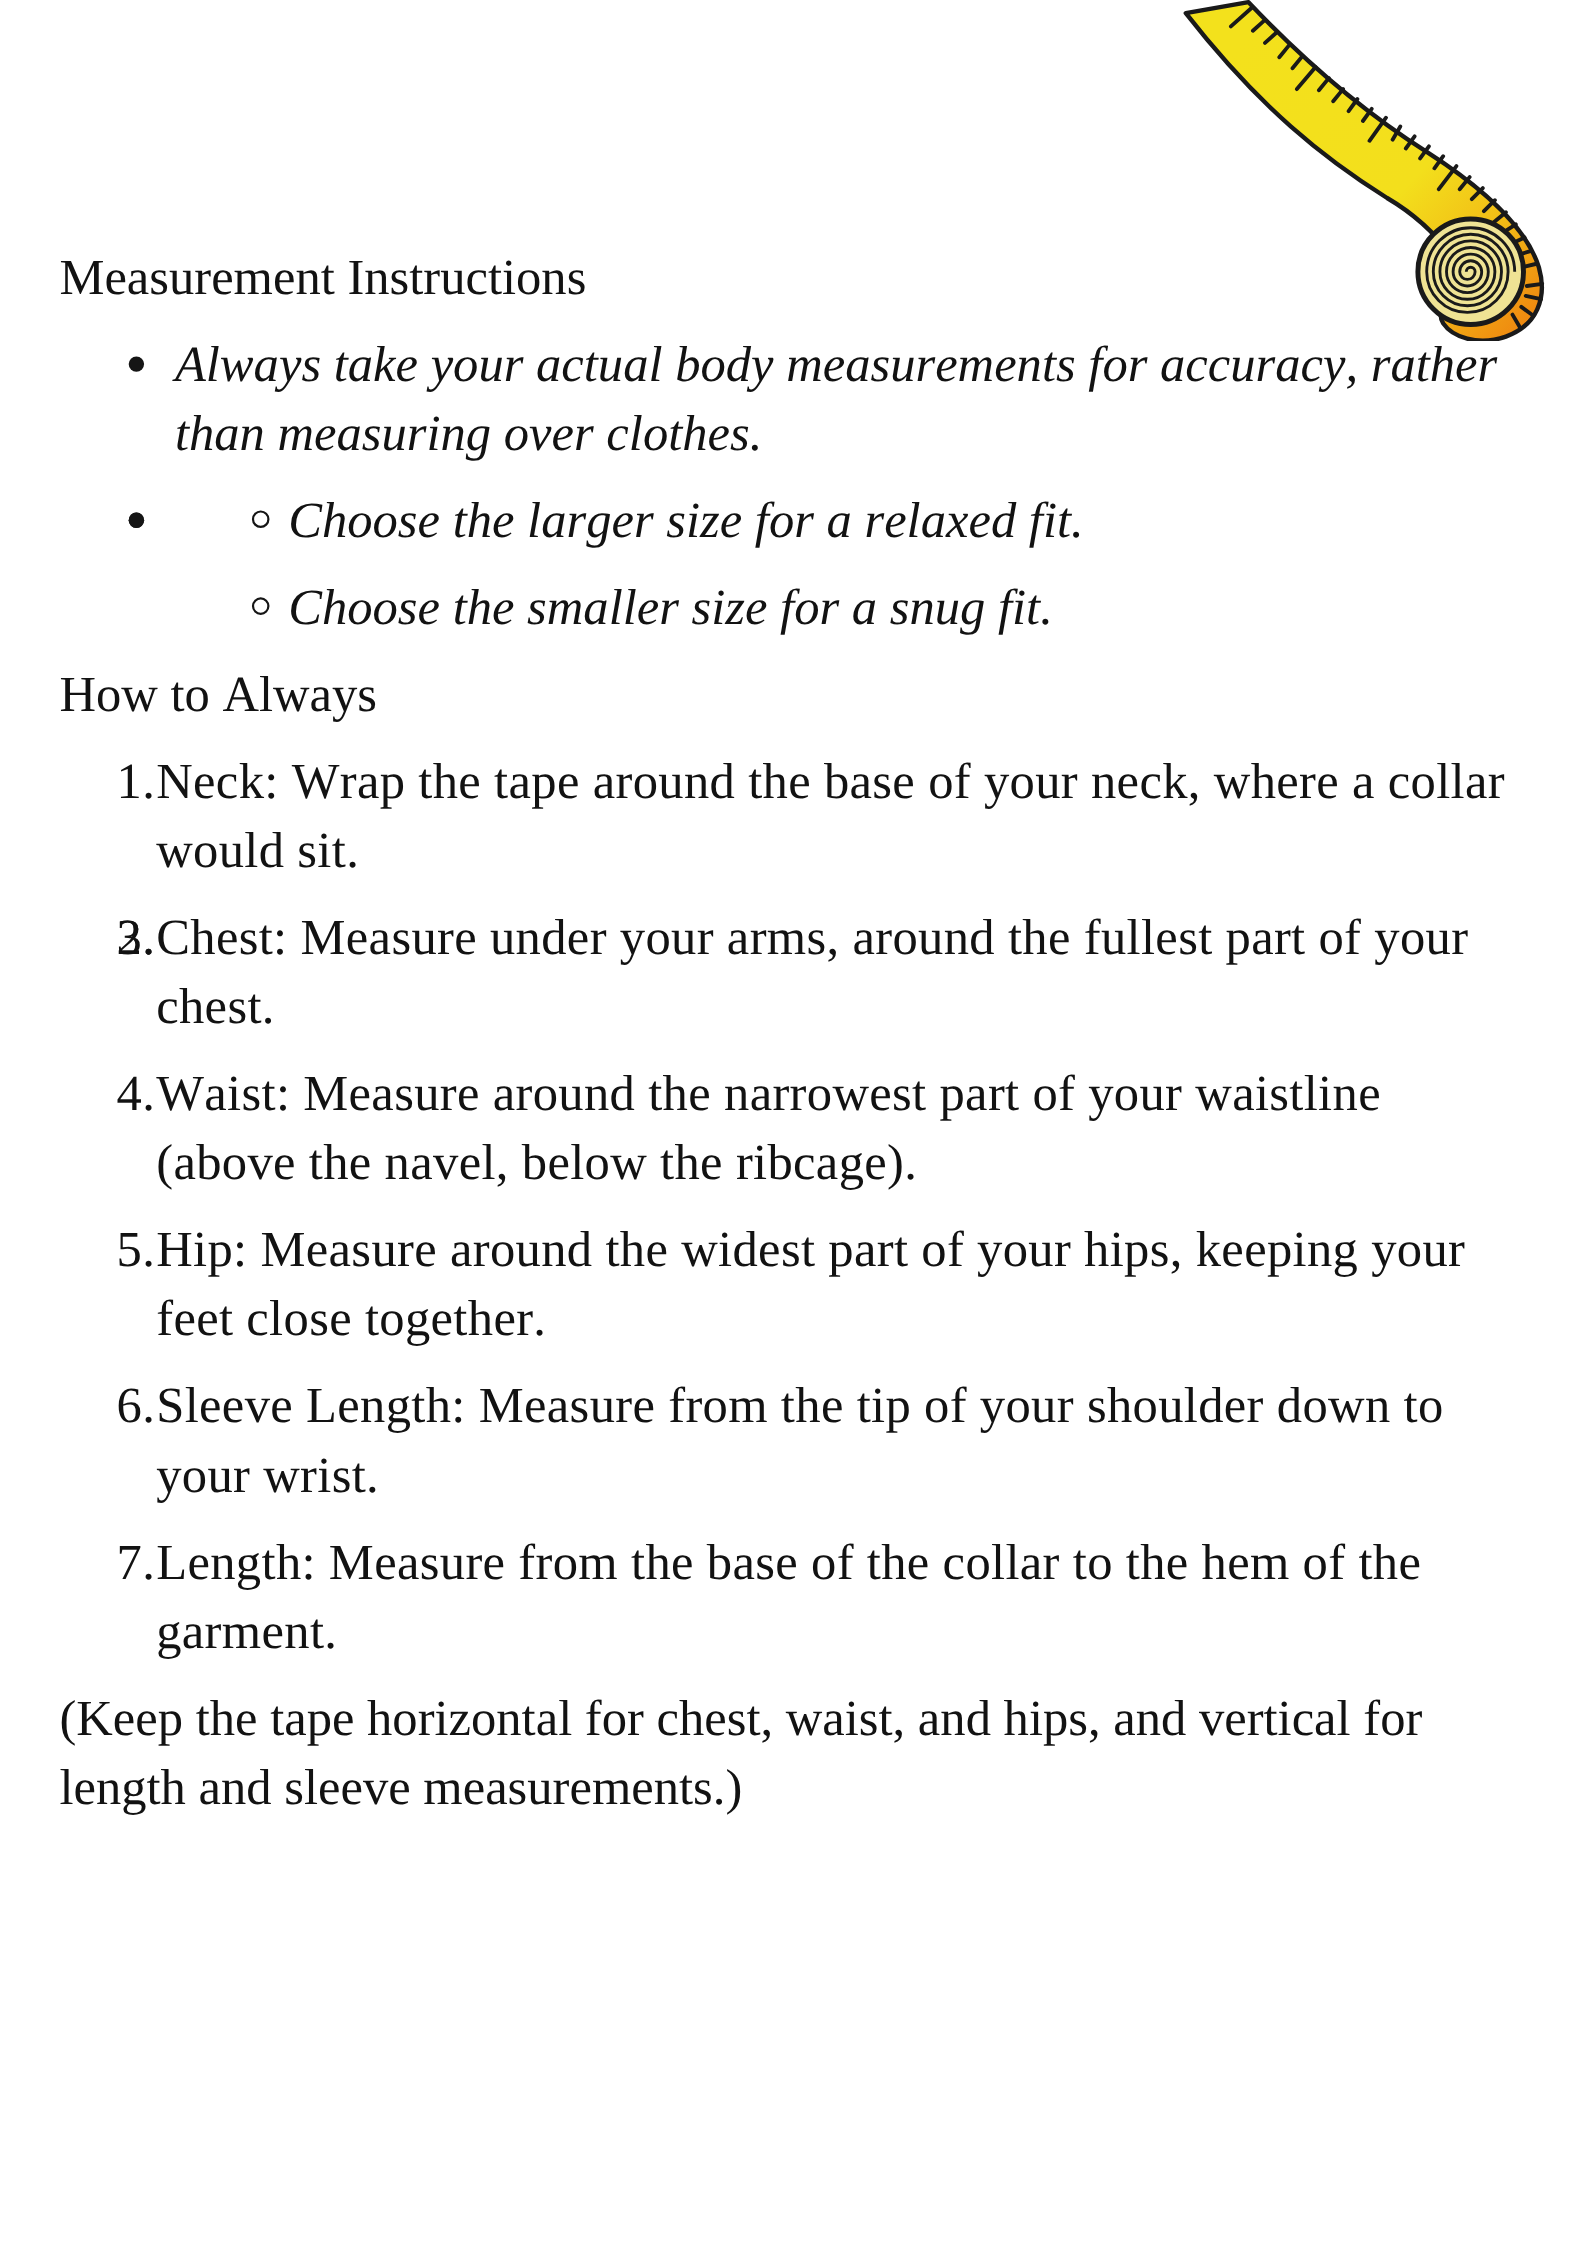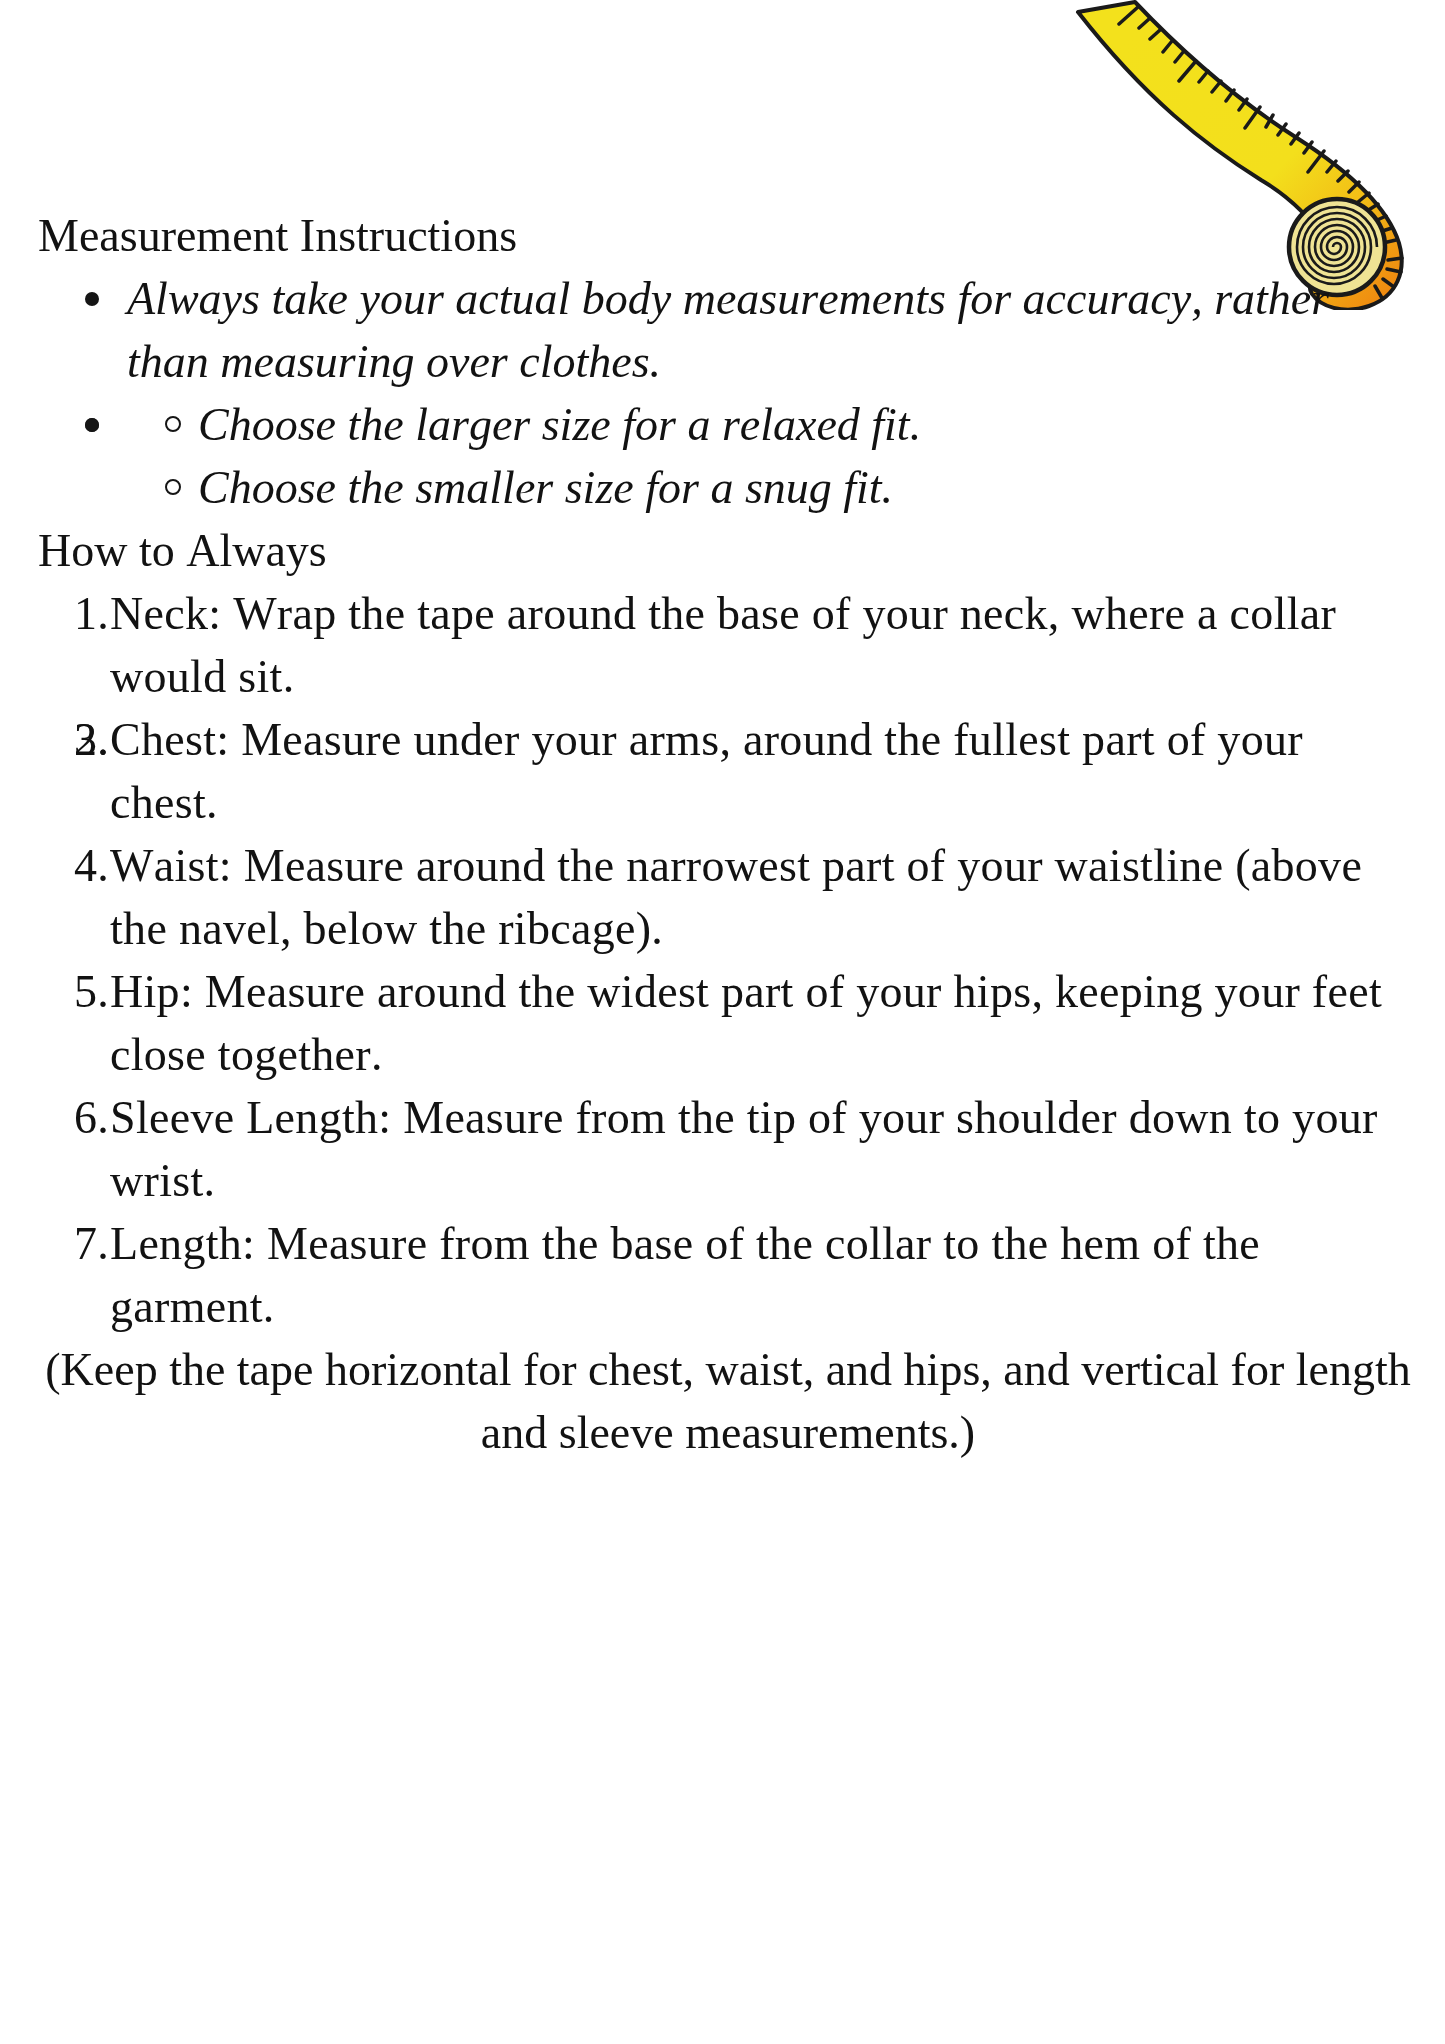--- a/index.html
+++ b/index.html
@@ -4,29 +4,29 @@
 <style>
   html,body{margin:0;padding:0;}
   body{
     width:1445px;height:2044px;position:relative;background:#ffffff;overflow:hidden;
     font-family:"Liberation Serif",serif;
   }
   .content{
     position:absolute;left:38px;top:204px;width:1380px;
     font-size:46px;line-height:63px;color:#121212;font-kerning:none;
   }
-  h1,h2,ul,ol,li,p{margin:0;padding:0;font-weight:400;font-size:inherit;line-height:inherit;list-style:none;}
+  h1,h2,ul,ol,li,p{margin:16px;padding:0;font-weight:400;font-size:inherit;line-height:inherit;list-style:none;}
   .tips > li{position:relative;padding-left:89px;font-style:italic;}
   .dot{position:absolute;left:47px;top:25px;width:14px;height:14px;border-radius:50%;background:#151515;}
   .subtips > li{position:relative;padding-left:71px;}
   .circ{position:absolute;left:38px;top:23px;width:16px;height:16px;border-radius:50%;
         border:2.5px solid #151515;box-sizing:border-box;background:transparent;}
   .steps > li{position:relative;padding-left:72px;letter-spacing:0.3px;}
   .num{position:absolute;left:36px;}
-  .footnote{letter-spacing:0;text-align:center;}
+  .footnote{letter-spacing:0;}
   .tape{position:absolute;left:1025px;top:0;width:420px;height:310px;}
 </style>
 </head>
 <body>
 
 <svg class="tape" viewBox="0 0 420 310" aria-hidden="true">
   <defs>
     <linearGradient id="tapeGrad" gradientUnits="userSpaceOnUse" x1="100" y1="40" x2="365" y2="290">
       <stop offset="0" stop-color="#F3E11C"></stop>
       <stop offset="0.55" stop-color="#F3DF1C"></stop>

